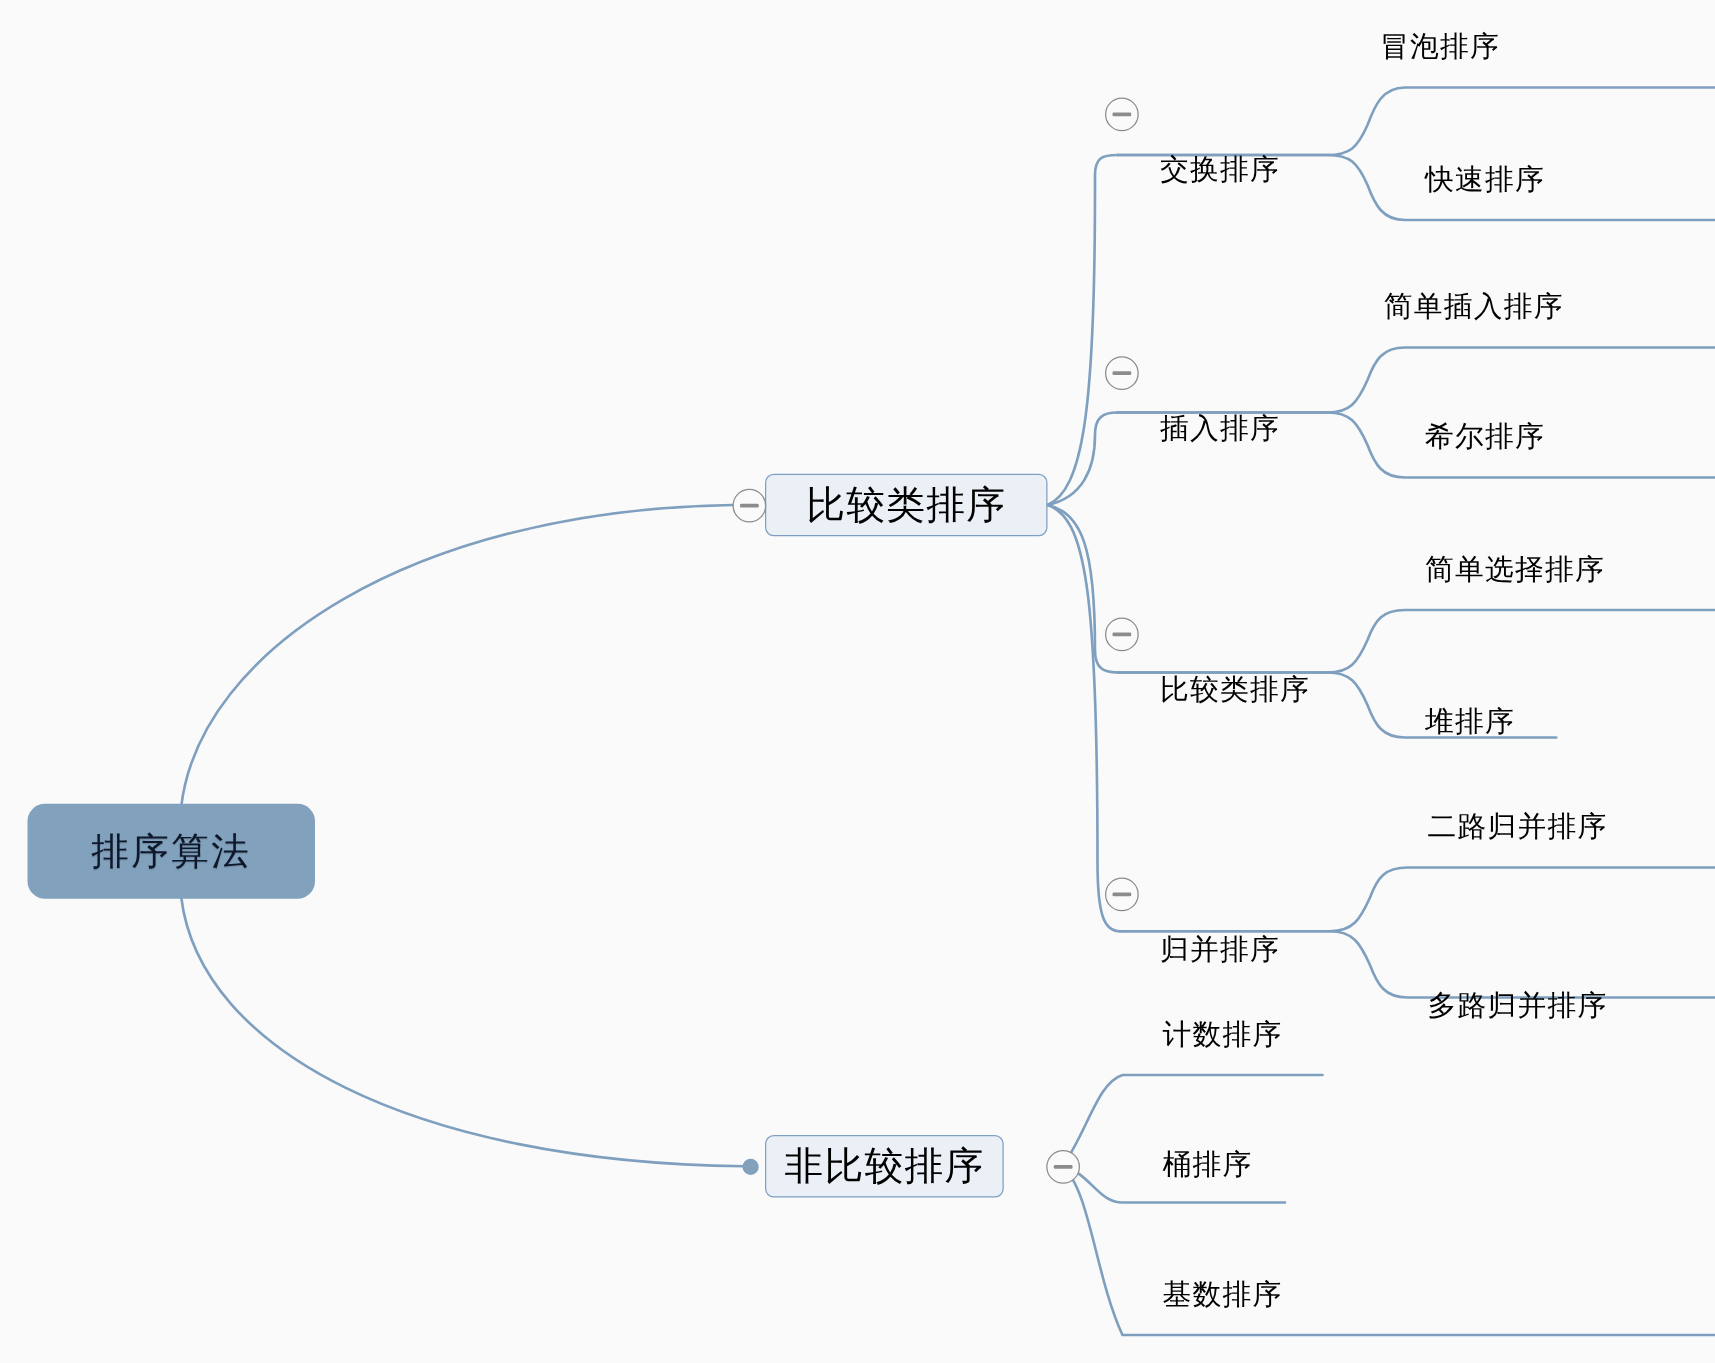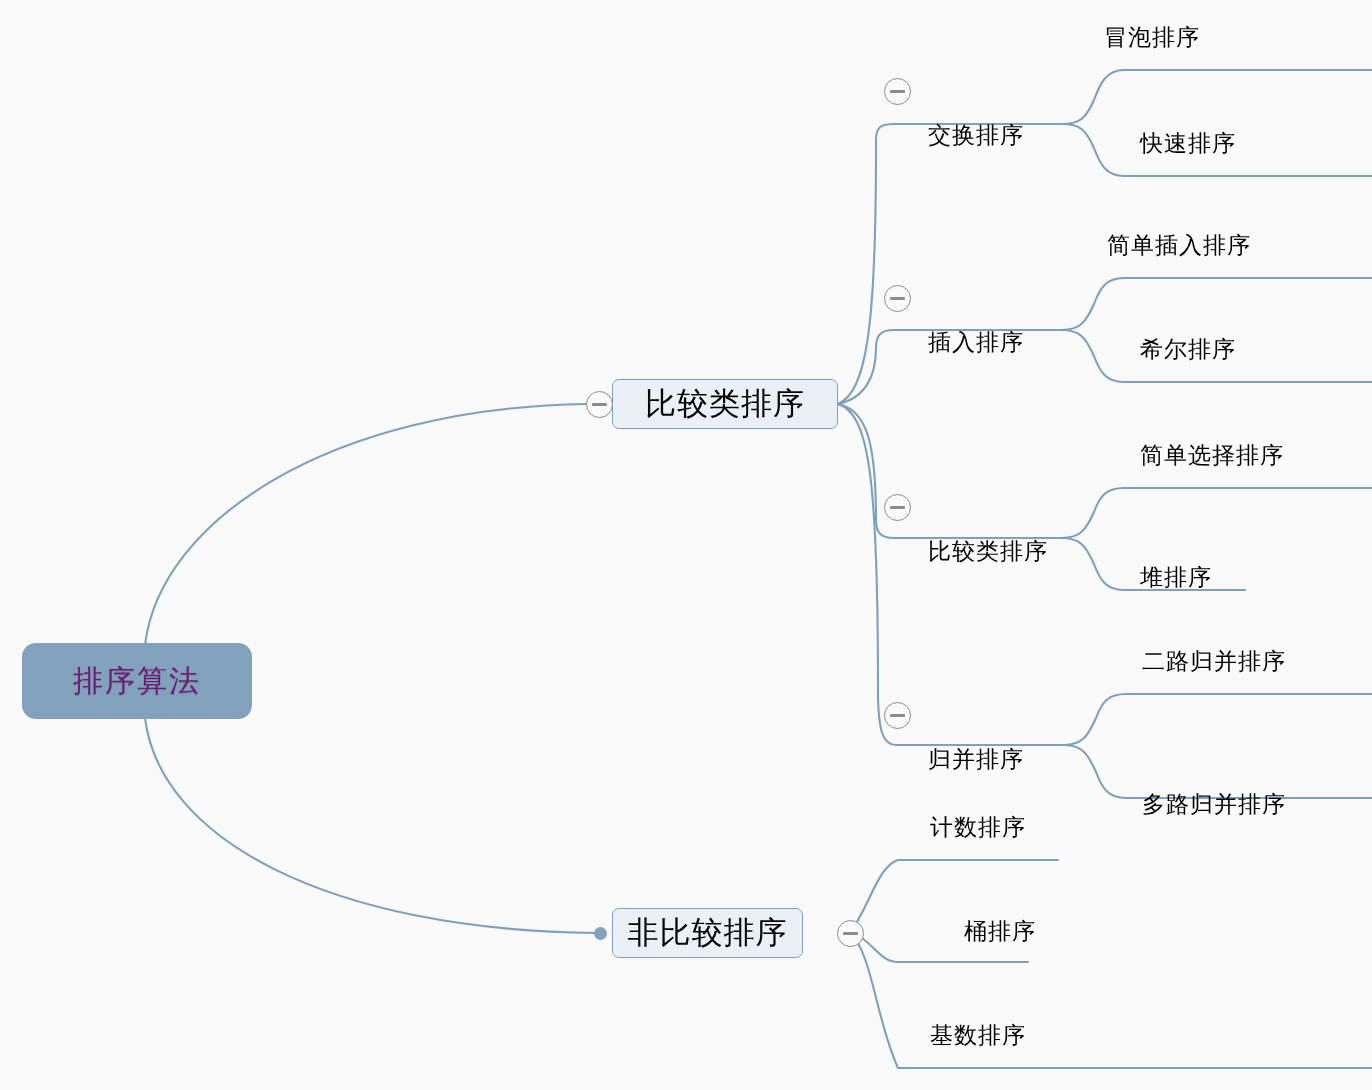--- a/index.html
+++ b/index.html
@@ -34,21 +34,21 @@
     position: absolute;
     box-sizing: border-box;
     display: flex;
     align-items: center;
     justify-content: center;
     white-space: nowrap;
   }
 
   .root-node {
     background: #81a1bd;
-    color: #701a75;
+    color: #0f172a;
     border-radius: 14px;
     font-size: 30px;
     letter-spacing: 2px;
     text-shadow: 0 1px 1px rgba(0,0,0,0.18);
   }
 
   .branch-node {
     background: #eaf0f6;
     border: 1px solid #7f9fc4;
     border-radius: 7px;
@@ -171,16 +171,16 @@
   <div class="leaf-label" style="left:1142px; top:646px;text-align:right;">二路归并排序</div>
   <div class="leaf-label" style="left:1142px; top:750px;margin-top:39px;">多路归并排序</div>
 
   <div class="node branch-node" style="left:612px; top:908px; width:191px; height:50px;">
     <span>非比较排序</span>
   </div>
   <div class="dot" style="left:594px; top:927px;"></div>
   <div class="toggle" style="left:837px; top:920px;"></div>
 
   <div class="leaf-label" style="left:930px; top:812px;">计数排序</div>
-  <div class="leaf-label" style="left:930px; top:916px;margin-left:34px;">桶排序</div>
+  <div class="leaf-label" style="left:930px; top:916px;">桶排序</div>
   <div class="leaf-label" style="left:930px; top:1020px;">基数排序</div>
 
 </div>
 
 </body></html>

